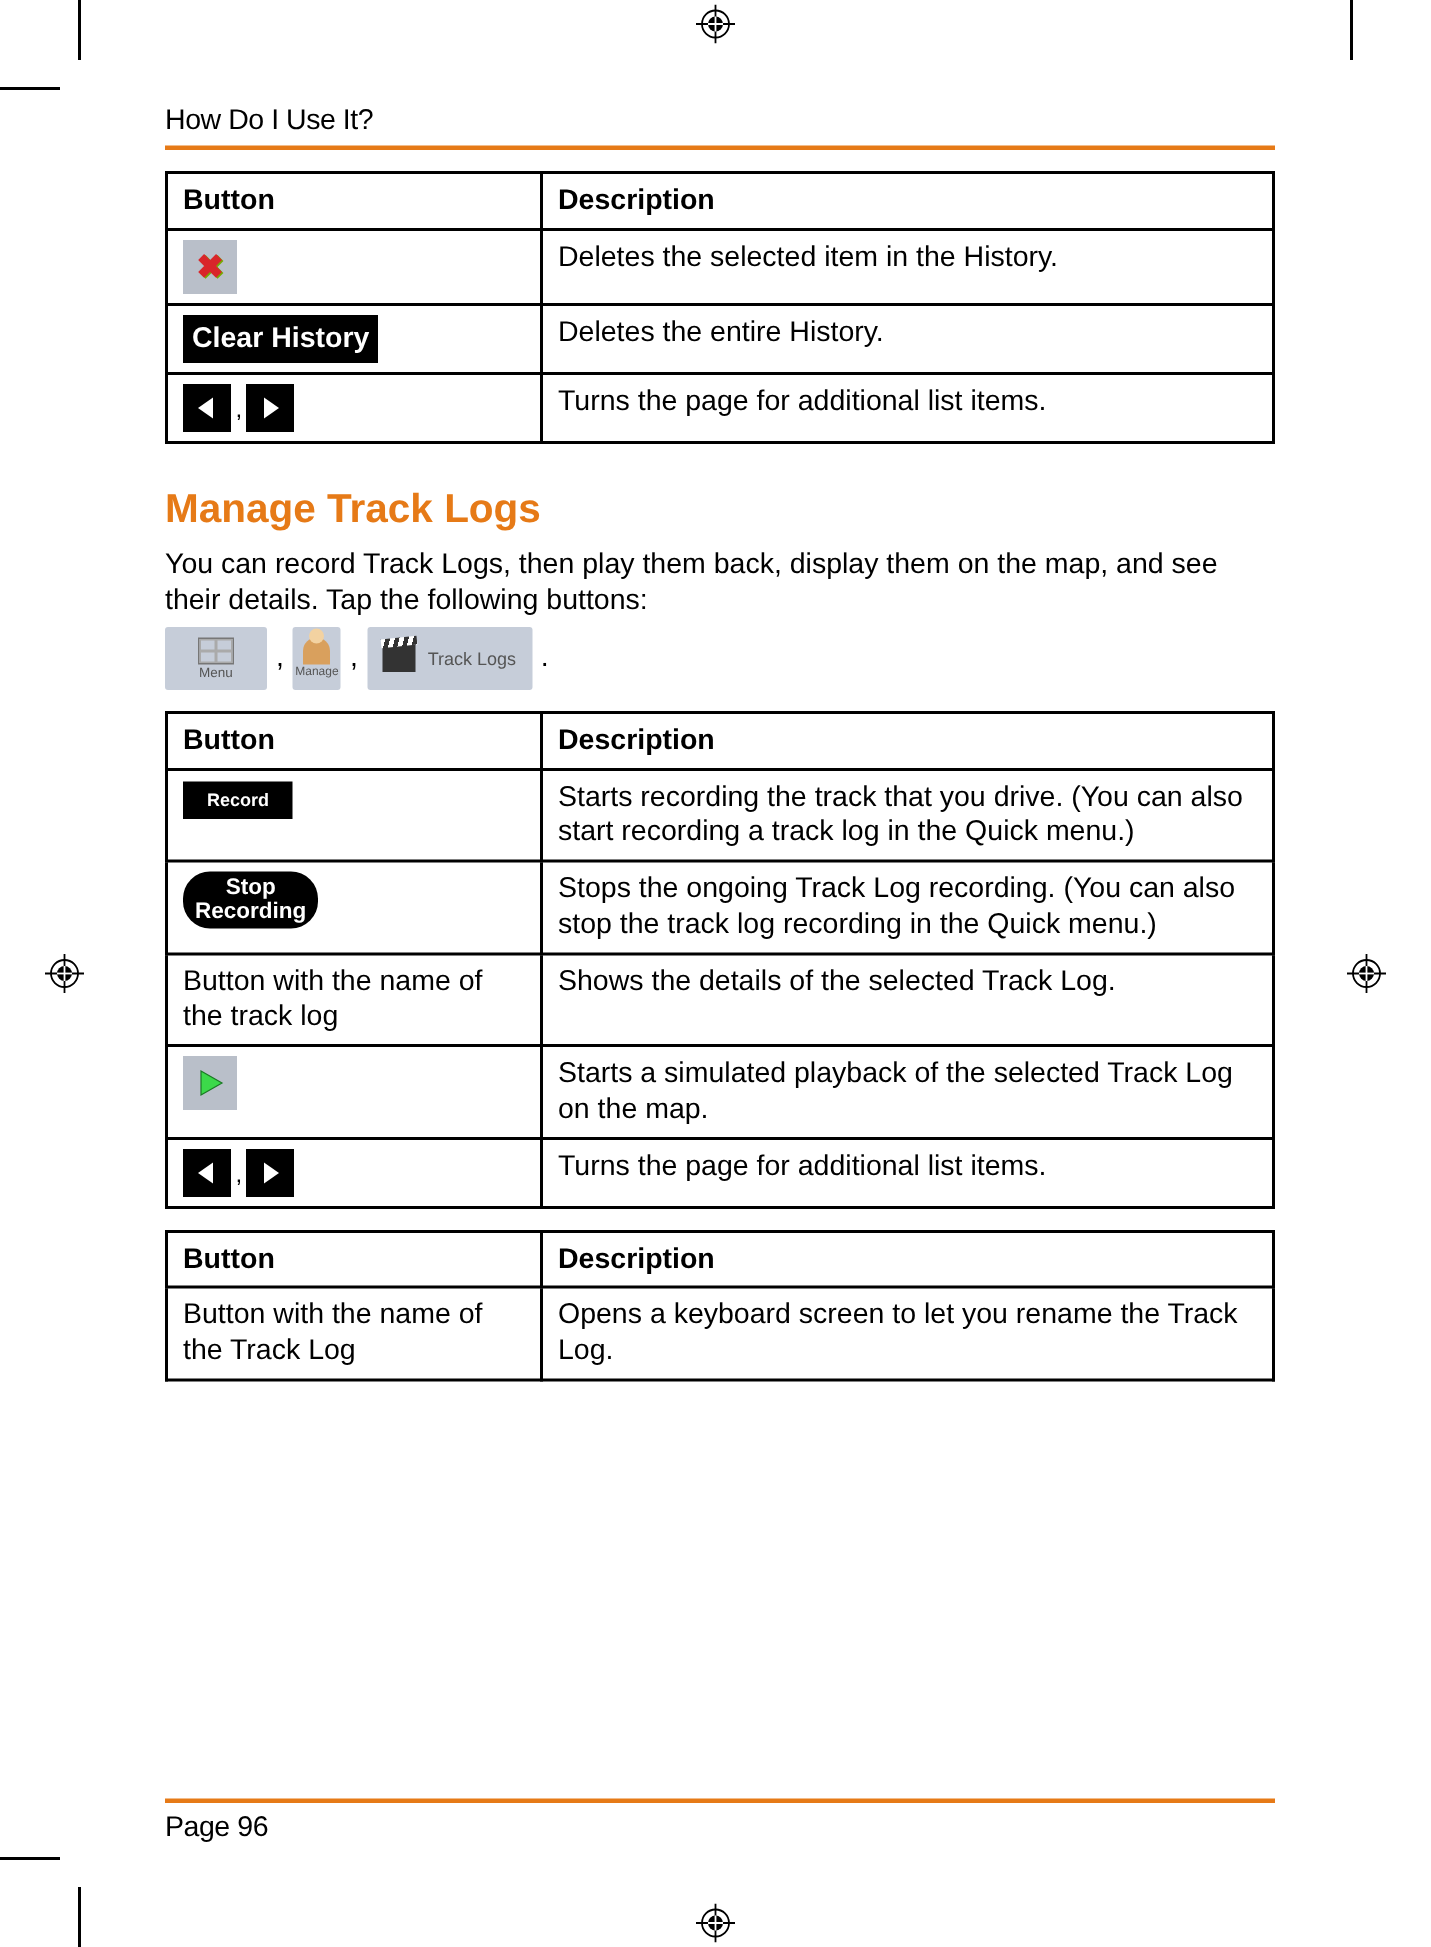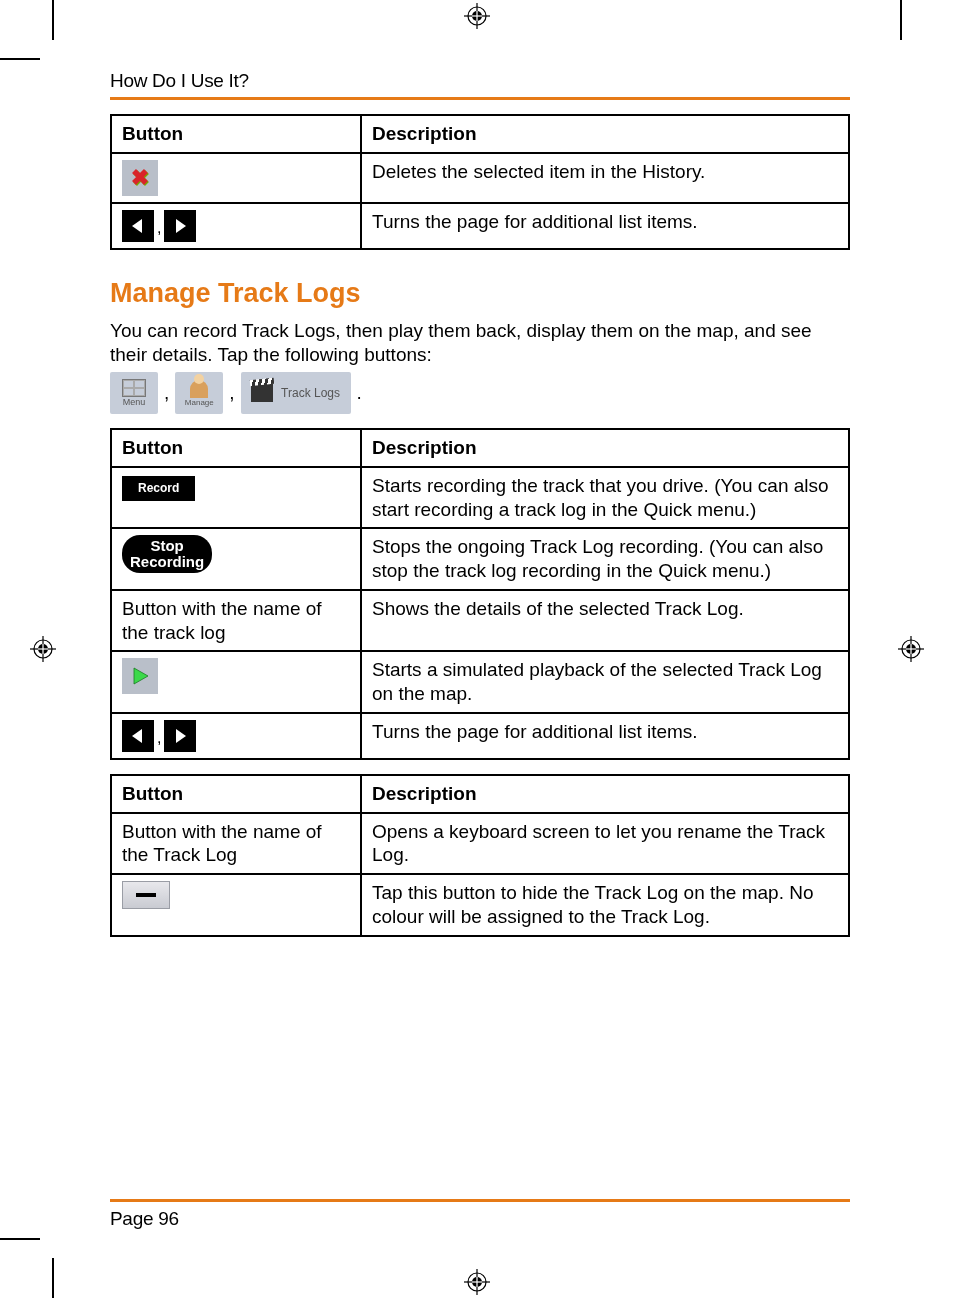--- a/index.html
+++ b/index.html
@@ -67,24 +67,24 @@
     margin-top: 10px;
     font-family: Arial, Helvetica, sans-serif;
   }
   .breadcrumb-row {
     display: flex;
     align-items: center;
     gap: 6px;
     margin-top: 4px;
   }
   .crumb { display:inline-flex; align-items:center; justify-content:center; background:#c6cdd9; border-radius:2px; height:42px; font-family:Arial; }
-  .crumb.menu { width:48px; flex-direction:column; font-size:9px; color:#555; }
+  .crumb.menu { width:68px; flex-direction:column; font-size:9px; color:#555; }
   .crumb.menu .grid { width:24px; height:18px; border:1px solid #777; display:grid; grid-template-columns:1fr 1fr; grid-template-rows:1fr 1fr; }
   .crumb.menu .grid div { border:1px solid #aaa; }
-  .crumb.manage { width:48px; flex-direction:column; font-size:8px; color:#555; }
+  .crumb.manage { width:32px; flex-direction:column; font-size:8px; color:#555; }
   .crumb.tracklogs { width:110px; font-size:12px; color:#555; gap:8px; }
   .manage-person { width:18px; height:18px; background:#d9a05d; border-radius:50% 50% 0 0; position:relative; }
   .manage-person::before { content:""; position:absolute; width:10px; height:10px; background:#f3d2a1; border-radius:50%; left:4px; top:-6px; }
   .clapper { width:22px; height:18px; background:#333; position:relative; }
   .clapper::before { content:""; position:absolute; top:-5px; left:-1px; width:24px; height:6px; background:repeating-linear-gradient(110deg,#fff 0 3px,#333 3px 6px); transform:rotate(-6deg); }
   .comma { font-size:19px; }
   .period { font-size:19px; }
   .footer {
     position:absolute;
     bottom: 68px;
@@ -164,20 +164,26 @@
       <th>Description</th>
     </tr>
     <tr>
       <td class="icon-cell">
         <span class="btn-delete">✖</span>
       </td>
       <td>Deletes the selected item in the History.</td>
     </tr>
     <tr>
       <td class="icon-cell">
+        <span class="btn-dark">Clear History</span>
+      </td>
+      <td>Deletes the entire History.</td>
+    </tr>
+    <tr>
+      <td class="icon-cell">
         <span class="btn-nav">
           <span class="nav-square">
                 <svg viewBox="0 0 18 18">
                   <polygon points="13,2 3,9 13,16" fill="#fff"></polygon>
                 </svg>
               </span>
               <span class="inline-comma">,</span>
           <span class="nav-square">
                 <svg viewBox="0 0 18 18">
                   <polygon points="5,2 15,9 5,16" fill="#fff"></polygon>
@@ -273,28 +279,20 @@
   <table class="doc">
     <tbody>
         <tr>
       <th class="col-btn">Button</th>
       <th>Description</th>
     </tr>
     <tr>
       <td>Button with the name of the Track Log</td>
       <td>Opens a keyboard screen to let you rename the Track Log.</td>
     </tr>
-    <tr>
-      <td class="icon-cell">
-        <span class="btn-hide">
-              <span class="bar"></span>
-            </span>
-      </td>
-      <td>Tap this button to hide the Track Log on the map. No colour will be assigned to the Track Log.</td>
-    </tr>
   </tbody>
     </table>
 
 </div>
 
 <div class="footer">
   <span>Page 96</span>
 </div>
 
 </body></html>

